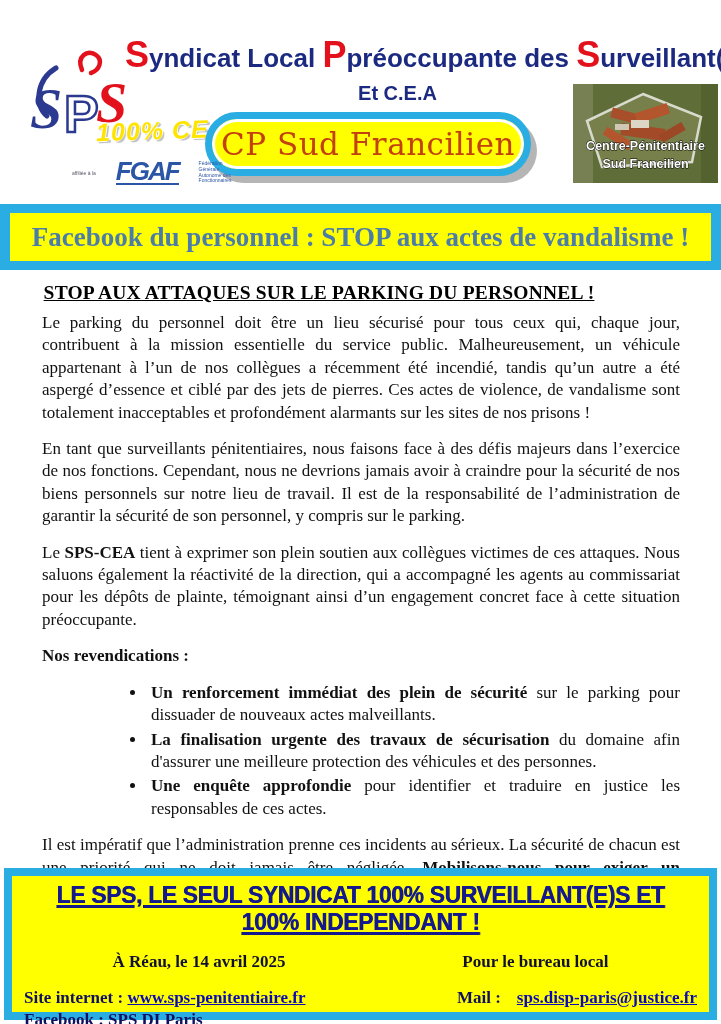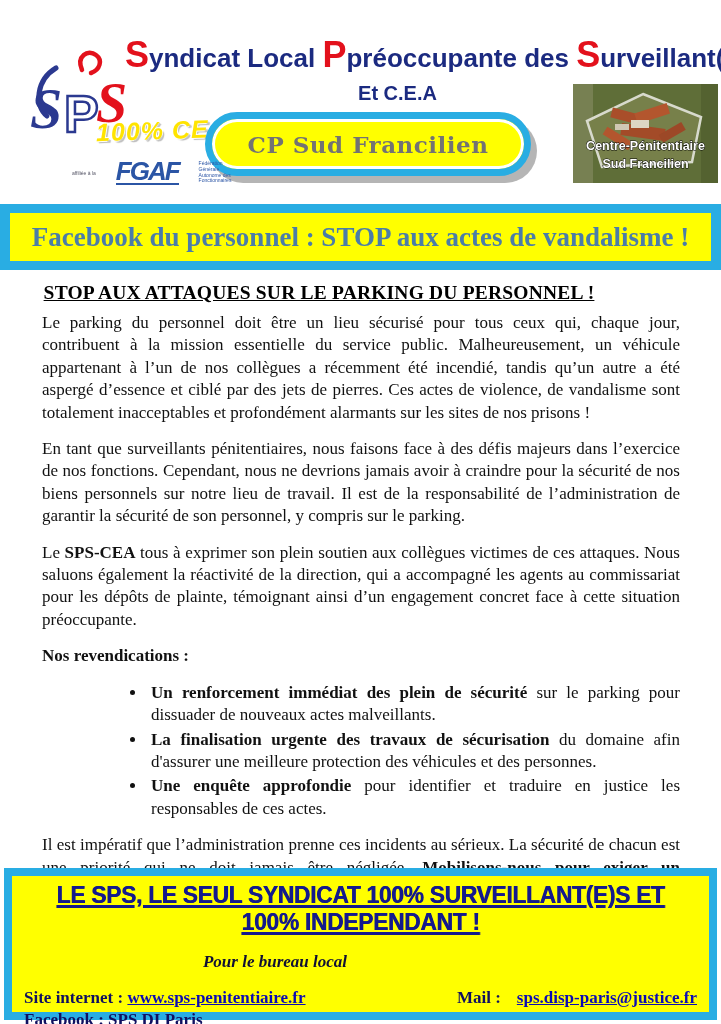--- a/index.html
+++ b/index.html
@@ -47,22 +47,22 @@
   }
   .cp-pill{
     position:absolute;left:205px;top:112px;width:312px;height:50px;
     background:var(--yellow);
     border:7px solid var(--cyan);
     border-radius:34px;
     box-shadow:6px 7px 0 rgba(120,120,120,.55), inset 0 0 0 3px #ffffff;
     display:flex;align-items:center;justify-content:center;
   }
   .cp-pill span{
-    font-family:"DejaVu Serif",serif;font-weight:bold;font-size:23px;
-    color:#737373;letter-spacing:.5px;
+    font-family:"DejaVu Serif",serif;font-weight:normal;font-size:31px;
+    color:#c2410c;letter-spacing:.5px;
   }
   .fgaf{position:absolute;left:72px;top:160px;display:flex;align-items:center;gap:20px;}
   .fgaf-aff{font-family:"Liberation Sans",sans-serif;font-size:5px;color:#556;}
   .fgaf-acr{
     font-family:"Liberation Sans",sans-serif;font-style:italic;font-weight:bold;
     font-size:26px;color:#2b55a5;letter-spacing:-2px;line-height:.9;
     text-shadow:1px 1px 0 #fff;
     border-bottom:2px solid #2b55a5;
   }
   .fgaf-cap{
@@ -115,21 +115,21 @@
     font-size:23.5px;color:#141a8c;
     text-decoration:underline;text-decoration-thickness:2.5px;
     letter-spacing:-.3px;
     text-shadow:.6px 0 0 #141a8c;
   }
   .footer-row{
     display:flex;margin-top:16px;
     font-weight:bold;font-size:17px;color:#101035;
   }
   .footer-row .cell-l{width:52%;text-align:center;}
-  .footer-row .cell-r{width:48%;text-align:right;font-style:italic;}
+  .footer-row .cell-r{width:48%;text-align:center;}
   .footer-links{
     display:flex;justify-content:space-between;margin-top:16px;
     font-weight:bold;font-size:17px;color:#101060;
   }
   .footer-links a{color:var(--link);text-decoration:underline;}
   .mail-label{margin-right:16px;}
   .facebook-line{margin-top:2px;font-weight:bold;font-size:17px;color:#101060;}
 </style>
 </head>
 <body>
@@ -185,38 +185,39 @@
     <span>Facebook du personnel : STOP aux actes de vandalisme !</span>
   </div>
 
   <div class="headline">STOP AUX ATTAQUES SUR LE PARKING DU PERSONNEL !</div>
 
   <div class="content">
     <p>Le parking du personnel doit être un lieu sécurisé pour tous ceux qui, chaque jour, contribuent à la mission essentielle du service public. Malheureusement, un véhicule appartenant à l’un de nos collègues a récemment été incendié, tandis qu’un autre a été aspergé d’essence et ciblé par des jets de pierres. Ces actes de violence, de vandalisme sont totalement inacceptables et profondément alarmants sur les sites de nos prisons !</p>
 
     <p>En tant que surveillants pénitentiaires, nous faisons face à des défis majeurs dans l’exercice de nos fonctions. Cependant, nous ne devrions jamais avoir à craindre pour la sécurité de nos biens personnels sur notre lieu de travail. Il est de la responsabilité de l’administration de garantir la sécurité de son personnel, y compris sur le parking.</p>
 
-    <p><span>Le </span><span class="bold">SPS-CEA</span><span> tous à exprimer son plein soutien aux collègues victimes de ces attaques. Nous saluons également la réactivité de la direction, qui a accompagné les agents au commissariat pour les dépôts de plainte, témoignant ainsi d’un engagement concret face à cette situation préoccupante.</span></p>
+    <p><span>Le </span><span class="bold">SPS-CEA</span><span> tient à exprimer son plein soutien aux collègues victimes de ces attaques. Nous saluons également la réactivité de la direction, qui a accompagné les agents au commissariat pour les dépôts de plainte, témoignant ainsi d’un engagement concret face à cette situation préoccupante.</span></p>
 
     <p class="revend">Nos revendications :</p>
 
     <ul class="demands">
       <li><span class="bold">Un renforcement immédiat des plein de sécurité</span><span> sur le parking pour dissuader de nouveaux actes malveillants.</span></li>
       <li><span class="bold">La finalisation urgente des travaux de sécurisation</span><span> du domaine afin d'assurer une meilleure protection des véhicules et des personnes.</span></li>
       <li><span class="bold">Une enquête approfondie</span><span> pour identifier et traduire en justice les responsables de ces actes.</span></li>
     </ul>
 
     <p><span>Il est impératif que l’administration prenne ces incidents au sérieux. La sécurité de chacun est une priorité qui ne doit jamais être négligée. </span><span class="bold">Mobilisons-nous pour exiger un environnement de travail serein et respectueux. Ensemble, faisons entendre nos voix !</span></p>
   </div>
 
   <div class="footer">
     <div class="footer-headline">
       <span>LE SPS, LE SEUL SYNDICAT 100% SURVEILLANT(E)S ET  100% INDEPENDANT !</span>
     </div>
     <div class="footer-row">
+      <div class="cell-l">À Réau, le 14 avril 2025</div>
       <div class="cell-r">Pour le bureau local</div>
     </div>
     <div class="footer-links">
       <div>
         <span>Site internet :</span>
         <a href="#">www.sps-penitentiaire.fr</a>
       </div>
       <div>
         <span class="mail-label">Mail :</span><a href="#">sps.disp-paris@justice.fr</a>
       </div>

